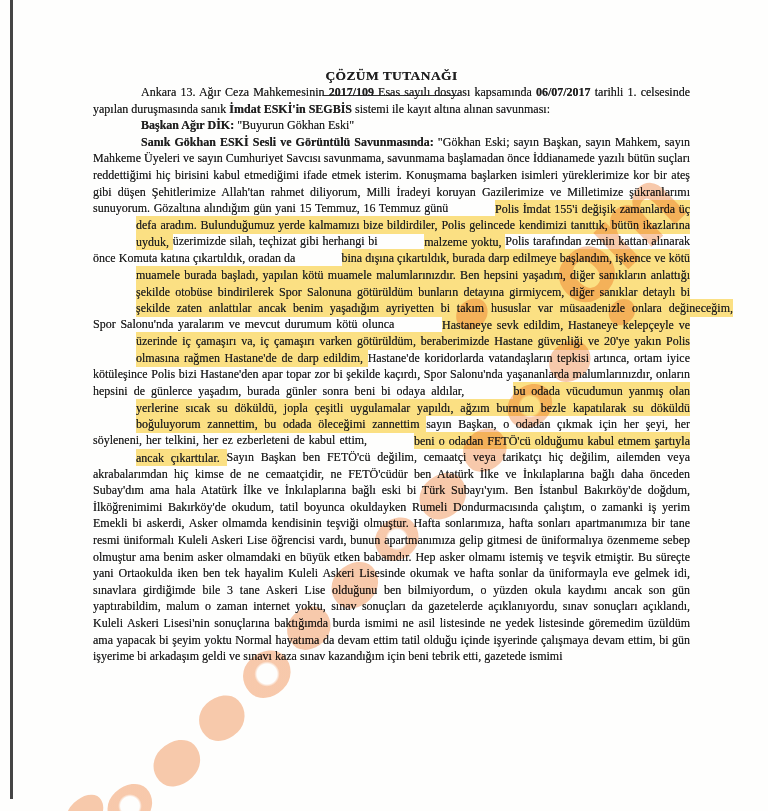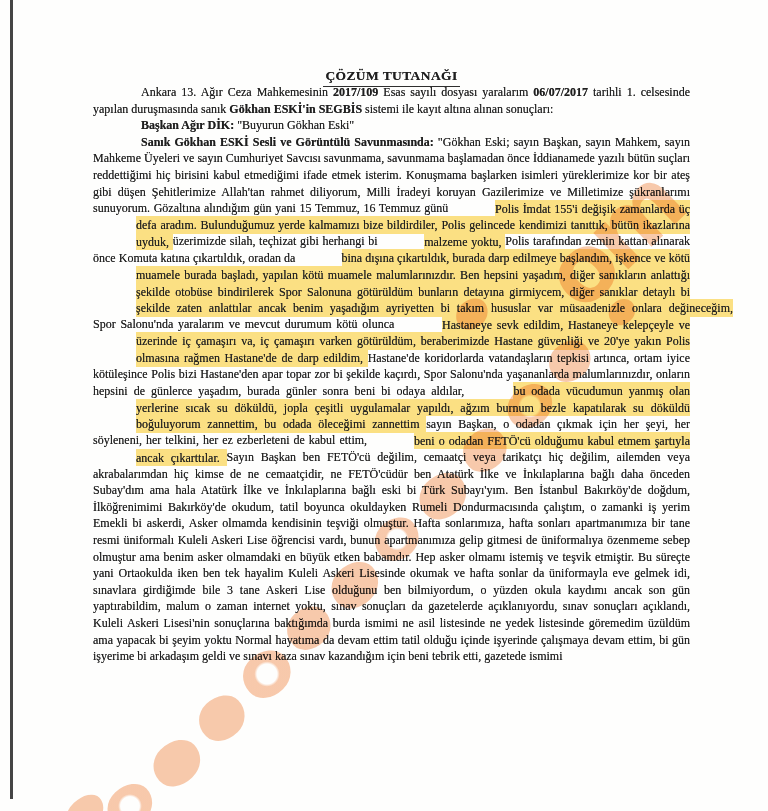--- a/index.html
+++ b/index.html
@@ -10,21 +10,21 @@
   }
   .page{position:absolute;inset:0;background:#fefefd;}
   .scan-edge{position:absolute;left:10px;top:0;width:3px;height:799px;background:var(--edge);}
   .content{
     position:absolute;left:93px;top:0;width:597px;
     color:var(--ink);
     text-shadow:0 0 0.5px rgba(40,40,40,0.75);
     filter:blur(0.22px);
   }
   .doc-title{margin-top:68px;text-align:center;font-size:13.5px;font-weight:bold;letter-spacing:0.4px;}
-  .doc-title span{border-bottom:1.6px solid #2e2e2e;padding:0 2px 3px 2px;}
+  .doc-title span{border-bottom:1.6px solid #2e2e2e;padding:0 2px 12px 2px;}
   p.doc{font-size:12px;line-height:16.6px;text-align:justify;text-indent:48px;margin:0;}
   .intro{margin-top:16px;}
   .speaker{margin-top:33px;}
   .defense{margin-top:0;}
   .seg-b{font-weight:bold;margin-top:40px;}
   mark{background:var(--hl);color:inherit;padding:1.5px 0 2px 0;box-decoration-break:clone;margin-left:43px;-webkit-box-decoration-break:clone;}
   
   .watermark{position:absolute;inset:0;pointer-events:none;z-index:5;mix-blend-mode:multiply;}
   .wm-frag{
     position:absolute;left:560px;top:252px;
@@ -53,21 +53,21 @@
 </head>
 <body>
 
 <div class="page">
   <div class="scan-edge"></div>
 
   <div class="content">
     <div class="doc-title">
       <span>ÇÖZÜM TUTANAĞI</span>
     </div>
-    <p class="doc intro"><span>Ankara 13. Ağır Ceza Mahkemesinin </span><span class="seg-b">2017/109</span><span> Esas sayılı dosyası yaralarım </span><span class="seg-b">06/07/2017</span><span> tarihli 1. celsesinde yapılan duruşmasında sanık </span><span class="seg-b">Gökhan ESKİ'in SEGBİS</span><span> sistemi ile kayıt altına alınan sonuçları:</span></p>
+    <p class="doc intro"><span>Ankara 13. Ağır Ceza Mahkemesinin </span><span class="seg-b">2017/109</span><span> Esas sayılı dosyası kapsamında </span><span class="seg-b">06/07/2017</span><span> tarihli 1. celsesinde yapılan duruşmasında sanık </span><span class="seg-b">İmdat ESKİ'in SEGBİS</span><span> sistemi ile kayıt altına alınan savunması:</span></p>
     <p class="doc speaker"><span class="seg-b">Başkan Ağır DİK: </span><span>"Buyurun Gökhan Eski"</span></p>
     <p class="doc defense"><span class="seg-b">Sanık  Gökhan ESKİ Sesli ve Görüntülü Savunmasında: </span><span>"Gökhan Eski; sayın Başkan, sayın Mahkem, sayın Mahkeme Üyeleri ve sayın Cumhuriyet Savcısı savunmama, savunmama başlamadan önce İddianamede yazılı bütün suçları reddettiğimi hiç birisini kabul etmediğimi ifade etmek isterim. Konuşmama başlarken isimleri yüreklerimize kor bir ateş gibi düşen Şehitlerimize Allah'tan rahmet diliyorum, Milli İradeyi koruyan Gazilerimize ve Milletimize şükranlarımı sunuyorum. Gözaltına alındığım gün yani 15 Temmuz, 16 Temmuz günü </span><mark>Polis İmdat 155'i değişik zamanlarda üç defa aradım. Bulunduğumuz yerde kalmamızı bize bildirdiler, Polis gelincede kendimizi tanıttık, bütün ikazlarına uyduk, </mark><span>üzerimizde silah, teçhizat gibi herhangi bi </span><mark>malzeme yoktu, </mark><span>Polis tarafından zemin kattan alınarak önce Komuta katına çıkartıldık, oradan da </span><mark>bina dışına çıkartıldık, burada darp edilmeye  başlandım, işkence ve kötü muamele burada başladı, yapılan kötü muamele malumlarınızdır. Ben hepsini yaşadım, diğer sanıkların anlattığı şekilde otobüse bindirilerek Spor Salonuna götürüldüm bunların detayına girmiycem, diğer sanıklar detaylı bi şekilde zaten anlattılar ancak benim yaşadığım ayriyetten bi takım hususlar var müsaadenizle onlara değineceğim, </mark><span>Spor Salonu'nda yaralarım ve mevcut durumum kötü olunca </span><mark>Hastaneye sevk edildim, Hastaneye kelepçeyle ve üzerinde iç çamaşırı va, iç çamaşırı varken götürüldüm, beraberimizde Hastane güvenliği ve 20'ye yakın Polis olmasına rağmen Hastane'de de  darp edildim, </mark><span>Hastane'de koridorlarda vatandaşların tepkisi artınca, ortam iyice kötüleşince Polis bizi Hastane'den apar topar zor bi şekilde kaçırdı, Spor Salonu'nda yaşananlarda malumlarınızdır, onların hepsini de günlerce yaşadım, burada günler sonra beni bi odaya aldılar, </span><mark>bu odada vücudumun yanmış olan yerlerine sıcak su döküldü, jopla çeşitli uygulamalar yapıldı, ağzım burnum bezle kapatılarak su döküldü boğuluyorum zannettim, bu odada öleceğimi zannettim </mark><span>sayın Başkan, o odadan çıkmak için her şeyi, her söyleneni, her telkini, her ez ezberleteni de kabul ettim, </span><mark>beni o odadan FETÖ'cü olduğumu kabul etmem şartıyla ancak çıkarttılar. </mark><span>Sayın Başkan ben FETÖ'cü değilim, cemaatçi veya tarikatçı hiç değilim, ailemden veya akrabalarımdan hiç kimse de ne cemaatçidir, ne FETÖ'cüdür ben Atatürk İlke ve İnkılaplarına bağlı daha önceden Subay'dım ama hala Atatürk İlke ve İnkılaplarına bağlı eski bi Türk Subayı'yım. Ben İstanbul Bakırköy'de doğdum, İlköğrenimimi Bakırköy'de okudum, tatil boyunca okuldayken Rumeli Dondurmacısında çalıştım, o zamanki iş yerim Emekli bi askerdi, Asker olmamda kendisinin teşviği olmuştur. Hafta sonlarımıza, hafta sonları apartmanımıza bir tane resmi üniformalı Kuleli Askeri Lise öğrencisi vardı, bunun apartmanımıza gelip gitmesi de üniformalıya özenmeme sebep  olmuştur ama benim asker olmamdaki en büyük etken babamdır. Hep asker olmamı istemiş ve teşvik etmiştir. Bu süreçte yani Ortaokulda iken ben tek hayalim Kuleli Askeri Lisesinde okumak ve hafta sonlar da üniformayla eve gelmek idi, sınavlara girdiğimde bile 3 tane Askeri Lise olduğunu ben bilmiyordum, o yüzden okula kaydımı ancak son gün yaptırabildim, malum o zaman internet yoktu, sınav sonuçları da gazetelerde açıklanıyordu, sınav sonuçları açıklandı, Kuleli Askeri Lisesi'nin sonuçlarına baktığımda burda ismimi ne asil listesinde ne yedek listesinde göremedim üzüldüm ama yapacak bi şeyim yoktu Normal hayatıma da devam ettim tatil olduğu içinde işyerinde çalışmaya devam ettim, bi gün işyerime bi arkadaşım geldi ve sınavı kaza sınav kazandığım için beni tebrik etti, gazetede ismimi</span></p>
   </div>
 
   <div class="watermark">
     <span class="wm-frag">om</span>
     <span class="blob b1"></span>
     <span class="blob b2 hole"></span>
     <span class="blob b3"></span>
     <span class="blob b4"></span>

